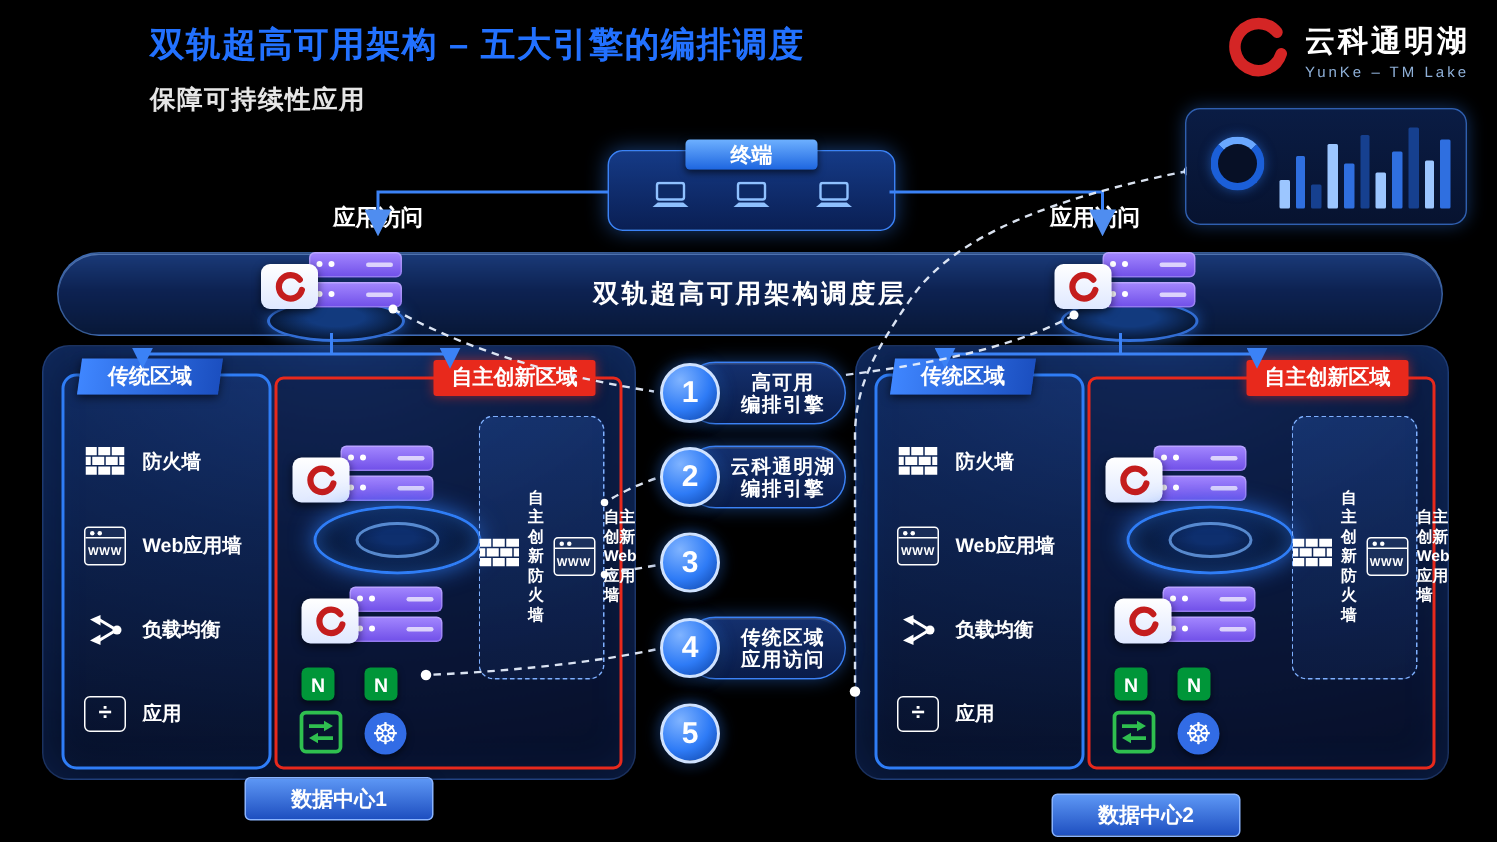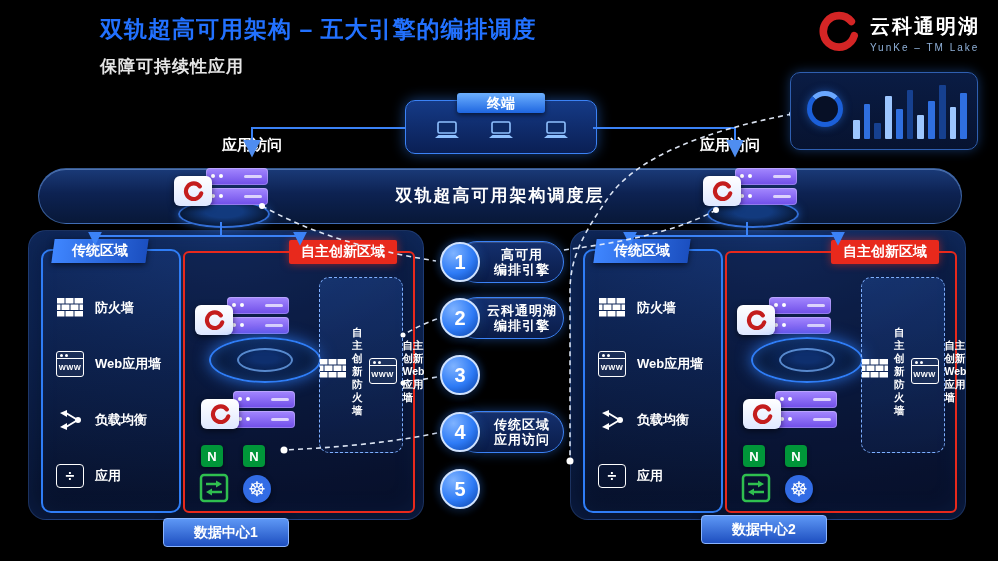--- a/index.html
+++ b/index.html
@@ -456,21 +456,21 @@
             <path d="M7 11 h10" stroke="#2fbf4f" stroke-width="2.5"></path>
             <path d="M17 7.5 l6 3.5 -6 3.5 z" fill="#2fbf4f"></path>
             <path d="M23 19 h-10" stroke="#2fbf4f" stroke-width="2.5"></path>
             <path d="M13 15.5 l-6 3.5 6 3.5 z" fill="#2fbf4f"></path>
           </svg>
       </div>
       <div class="k8s" style="left:58px;top:222px">
           <span>☸</span>
         </div>
     </div>
-    <div class="dc-label" style="left:130px;top:284px">数据中心2</div>
+    <div class="dc-label" style="left:130px;top:298px">数据中心2</div>
   </div>
 
   <svg class="overlay" width="998" height="561">
     <defs>
       <marker id="arr" viewBox="0 0 10 10" refX="8" refY="5" markerWidth="7" markerHeight="7" orient="auto-start-reverse">
         <path d="M0 0 L10 5 L0 10 z" fill="#3b82f6"></path>
       </marker>
       <marker id="arrB" viewBox="0 0 10 10" refX="8" refY="5" markerWidth="9" markerHeight="9" orient="auto-start-reverse">
         <path d="M0 0 L10 5 L0 10 z" fill="#4f8df0"></path>
       </marker>

